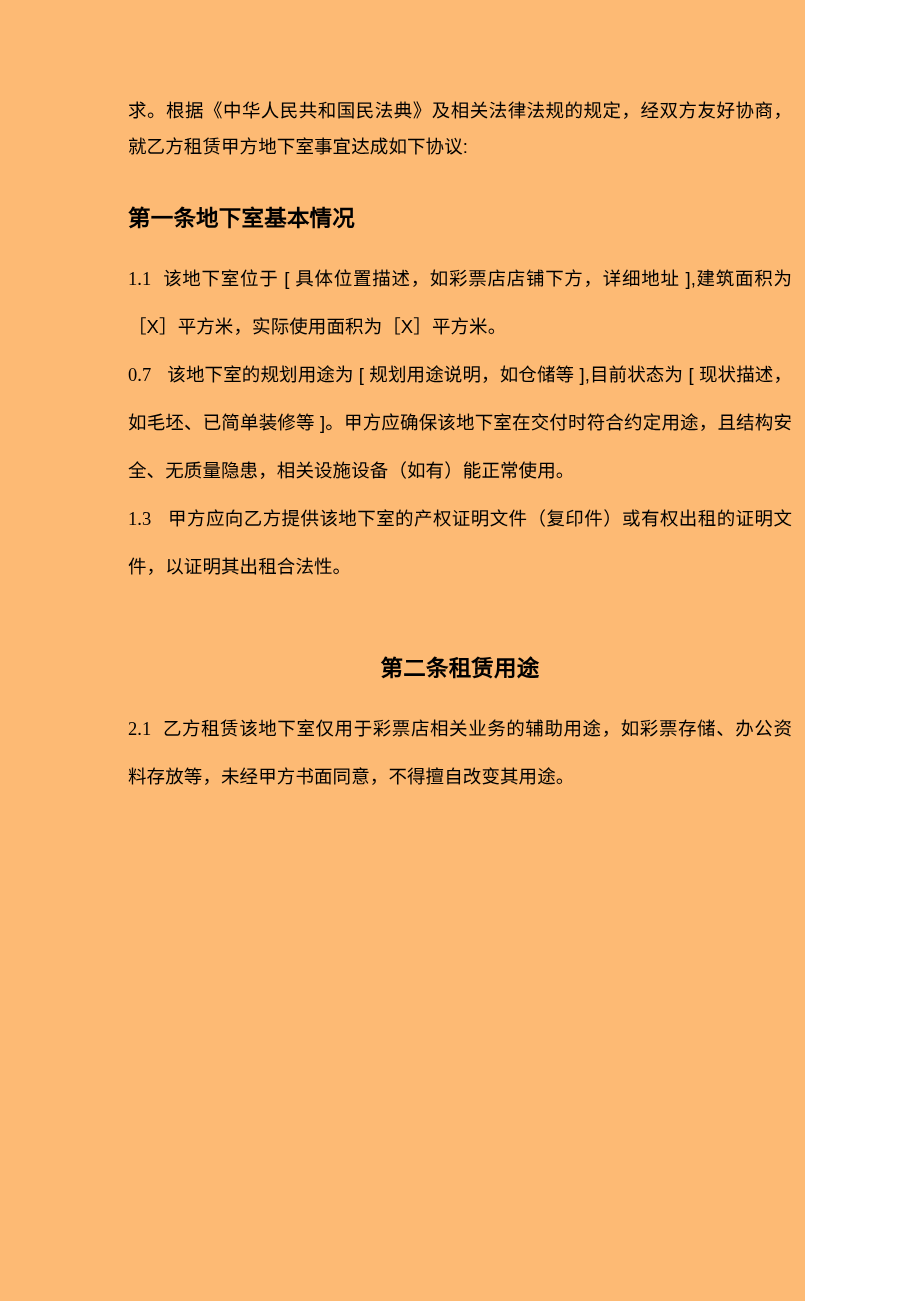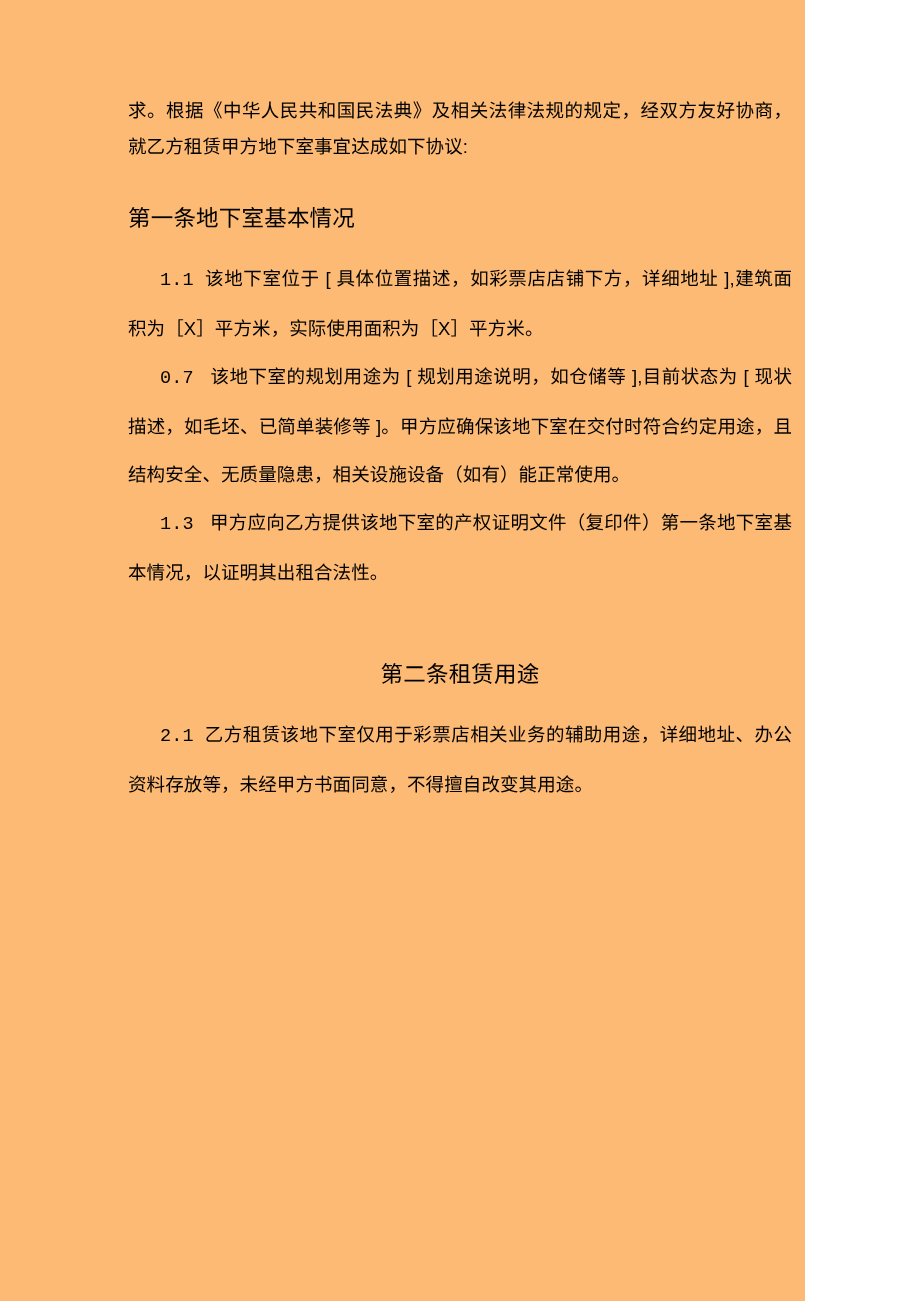--- a/index.html
+++ b/index.html
@@ -36,21 +36,21 @@
     text-align: justify;
     text-justify: inter-ideograph;
     margin: 0;
     padding-top: 93px;
     word-break: break-all;
   }
 
   
   .heading {
     font-size: 22.5px;
-    font-weight: normal;
+    font-weight: bold;
     line-height: 30px;
     letter-spacing: 0.2px;
     margin: 0;
     white-space: nowrap;
   }
   .heading.h-first { padding-top: 39px; }
   .heading.h-mid   { padding-top: 63px; text-align: center; }
 
   
   .clause {
@@ -59,22 +59,21 @@
     letter-spacing: 0.1px;
     text-align: justify;
     text-justify: inter-ideograph;
     margin: 0;
     word-break: break-all;
   }
   .clause.c-lead { padding-top: 21px; }
   .clause.c-next { padding-top: 0; }
 
   .num {
-    font-family: Liberation Mono, monospace;
-    margin-left: 32px;
+    font-family: Liberation Serif, serif;
   }
 </style>
 </head>
 <body>
 
 <div class="page">
   <div class="doc-body">
 
     <p class="para-intro">求。根据《中华人民共和国民法典》及相关法律法规的规定，经双方友好协商，就乙方租赁甲方地下室事宜达成如下协议:</p>
 
@@ -82,27 +81,27 @@
 
     <p class="clause c-lead">
       <span class="num">1.1</span>&nbsp;&nbsp;<span>该地下室位于 [ 具体位置描述，如彩票店店铺下方，详细地址 ],建筑面积为［X］平方米，实际使用面积为［X］平方米。</span>
     </p>
 
     <p class="clause c-next">
       <span class="num">0.7</span>&nbsp;&nbsp;&nbsp;<span>该地下室的规划用途为 [ 规划用途说明，如仓储等 ],目前状态为 [ 现状描述，如毛坯、已简单装修等 ]。甲方应确保该地下室在交付时符合约定用途，且结构安全、无质量隐患，相关设施设备（如有）能正常使用。</span>
     </p>
 
     <p class="clause c-next">
-      <span class="num">1.3</span>&nbsp;&nbsp;&nbsp;<span>甲方应向乙方提供该地下室的产权证明文件（复印件）第一条地下室基本情况，以证明其出租合法性。</span>
+      <span class="num">1.3</span>&nbsp;&nbsp;&nbsp;<span>甲方应向乙方提供该地下室的产权证明文件（复印件）或有权出租的证明文件，以证明其出租合法性。</span>
     </p>
 
     <h2 class="heading h-mid">第二条租赁用途</h2>
 
     <p class="clause c-lead">
-      <span class="num">2.1</span>&nbsp;&nbsp;<span>乙方租赁该地下室仅用于彩票店相关业务的辅助用途，详细地址、办公资料存放等，未经甲方书面同意，不得擅自改变其用途。</span>
+      <span class="num">2.1</span>&nbsp;&nbsp;<span>乙方租赁该地下室仅用于彩票店相关业务的辅助用途，如彩票存储、办公资料存放等，未经甲方书面同意，不得擅自改变其用途。</span>
     </p>
 
 
 
 
 
   </div>
 </div>
 
 </body></html>

